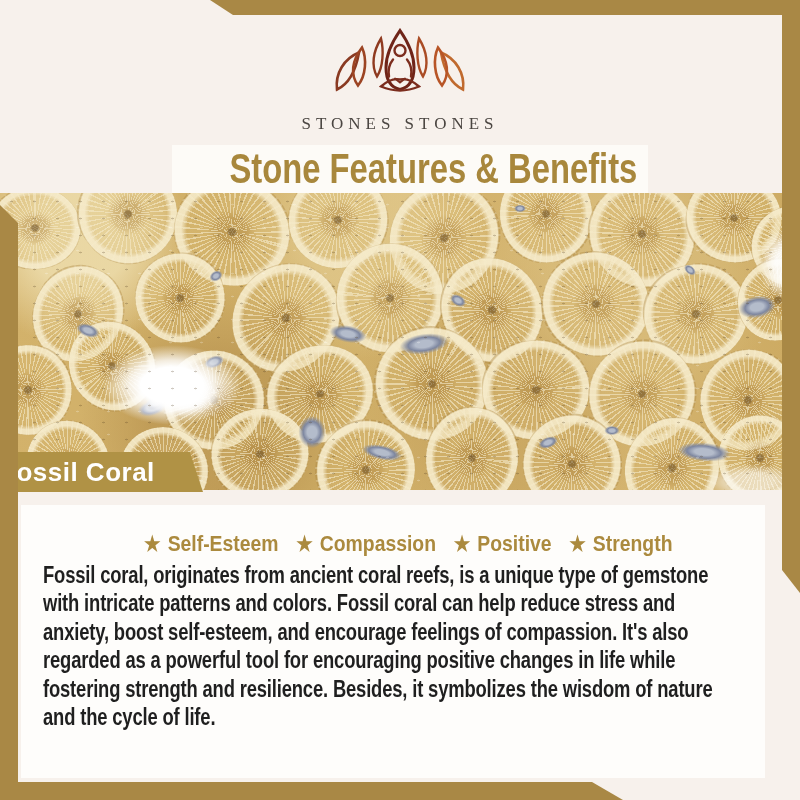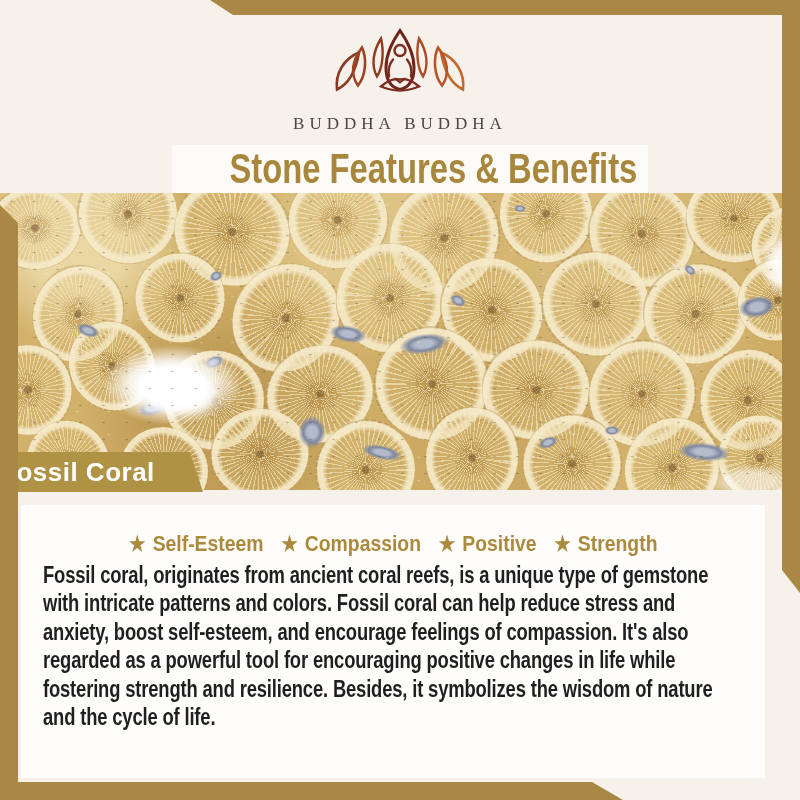--- a/index.html
+++ b/index.html
@@ -55,21 +55,21 @@
     background:radial-gradient(closest-side,#ffffff 0 45%,rgba(255,255,255,.8) 62%,rgba(255,255,255,0) 100%);}
   
   #photo-caption{position:absolute;left:0;top:452px;width:203px;height:40px;z-index:10;
     background:#b09245;clip-path:polygon(0 0,93.5% 0,100% 100%,0 100%);
     color:#ffffff;font-size:26px;font-weight:bold;line-height:40px;
     box-sizing:border-box;letter-spacing:.5px;}
   
   #panel{position:absolute;left:21px;top:505px;width:744px;height:273px;
     background:#fefdfb;z-index:5;}
   #benefits-row{position:absolute;left:0;top:26px;width:744px;text-align:center;
-    white-space:nowrap;}
+    white-space:nowrap;padding-left:15px;}
   #benefits-inner{display:inline-block;transform:scaleX(.88);transform-origin:50% 50%;
     font-size:22px;font-weight:bold;color:#ab8a3e;}
   .benefit{margin:0 7px;}
   .star{margin-right:8px;font-size:21px;}
   #description{position:absolute;left:22px;top:56px;}
   .desc-line{white-space:nowrap;transform:scaleX(.8);transform-origin:0 50%;
     font-size:23px;font-weight:bold;color:#1f1f1f;height:28.4px;line-height:28.4px;
     letter-spacing:-0.2px;}
 </style>
 </head>
@@ -90,21 +90,21 @@
       <path d="M94,10 C102,23 104,37 98,48 C92,39 91,22 94,10 Z" stroke="#aa4c25" stroke-width="2.4"></path>
 
       <path d="M75,2 C66,15 61,27 61,39 C61,52 66,59 75,61 C84,59 89,52 89,39 C89,27 84,15 75,2 Z" stroke="#6f2418" stroke-width="3"></path>
 
       <circle cx="75" cy="22" r="5.5" stroke="#7c2d1e" stroke-width="2.4"></circle>
       <path d="M68,31 C64,36 63,42 64,48 M82,31 C86,36 87,42 86,48" stroke="#7c2d1e" stroke-width="2.4"></path>
       <path d="M56,58 Q66,49 75,51 Q84,49 94,58 Q75,66 56,58 Z" stroke="#7c2d1e" stroke-width="2.4"></path>
       <path d="M70,50 L75,54 L80,50" stroke="#7c2d1e" stroke-width="2"></path>
     </g>
   </svg>
-  <div id="brand-name">BUDDHA BUDDHA</div>
+  <div id="brand-name">STONES STONES</div>
 
   <div id="header-banner">
     <span id="header-title">Stone Features &amp; Benefits</span>
   </div>
 
   <div id="photo">
     <div id="coral-texture">
         <div class="polyp" style="width: 92px; height: 92px; left: -11px; top: -11px; transform: rotate(0deg) scale(1, 0.9);"></div>
         <div class="polyp" style="width: 100px; height: 100px; left: 78px; top: -29px; transform: rotate(53deg) scale(1, 0.99);"></div>
         <div class="polyp" style="width: 108px; height: 108px; left: 178px; top: -15px; transform: rotate(106deg) scale(1, 1.08);"></div>

